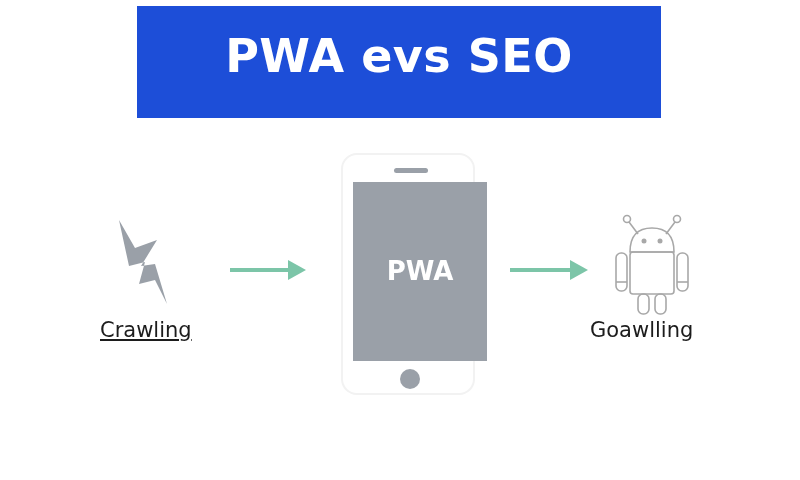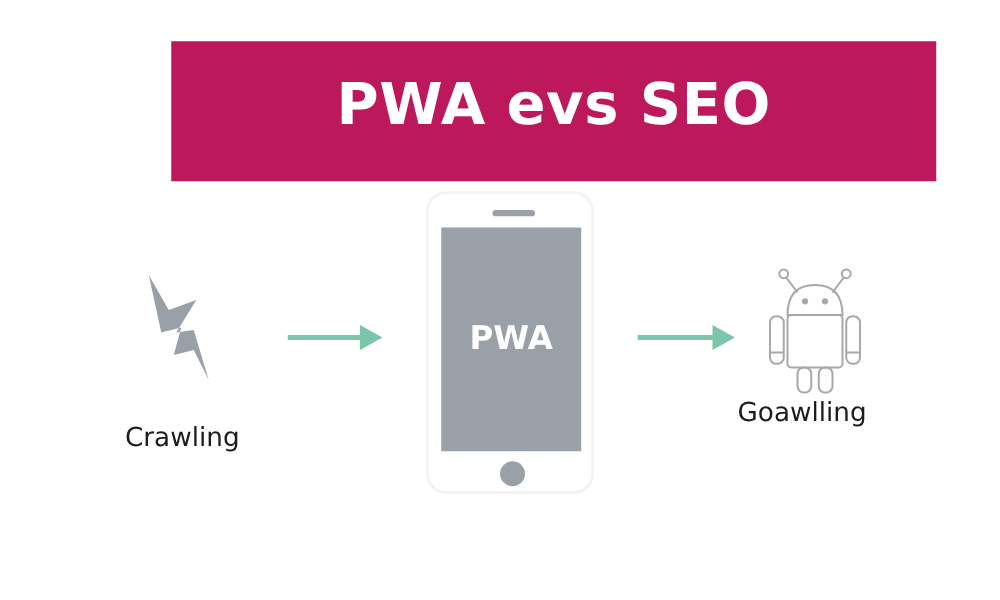--- a/index.html
+++ b/index.html
@@ -1,37 +1,37 @@
 <!DOCTYPE html>
 <html><head>
 <meta charset="utf-8">
 <style>
   html, body { margin: 0; padding: 0; }
   body {
     width: 800px; height: 480px; background: #ffffff; position: relative; overflow: hidden;
     font-family: "DejaVu Sans", "Liberation Sans", sans-serif;
   }
   .title-banner {
-    position: absolute; left: 137px; top: 33px; width: 612px; height: 112px;
-    background: #be185d; display: flex; align-items: center; justify-content: center;
+    position: absolute; left: 137px; top: 6px; width: 524px; height: 112px;
+    background: #1d4ed8; display: flex; align-items: center; justify-content: center;
   }
   .title-text {
     color: #ffffff; font-size: 46px; font-weight: bold; letter-spacing: 0.5px;
     margin-top: -12px;
   }
   .phone {
     position: absolute; left: 341px; top: 153px; width: 134px; height: 242px;
     border: 2px solid #f2f2f2; border-radius: 16px; box-sizing: border-box; background: #fff;
   }
   .phone-speaker {
     position: absolute; left: 51px; top: 13px; width: 34px; height: 5px;
     background: #9aa0a8; border-radius: 3px;
   }
   .phone-screen {
-    position: absolute; left: 10px; top: 27px; width: 112px; height: 179px;
+    position: absolute; left: 10px; top: 27px; width: 134px; height: 179px;
     background: #9aa0a8; display: flex; align-items: center; justify-content: center;
   }
   .phone-screen-label { color: #ffffff; font-size: 26px; font-weight: bold; margin-top: -2px; }
   .phone-home {
     position: absolute; left: 57px; top: 214px; width: 20px; height: 20px;
     background: #9aa0a8; border-radius: 50%;
   }
   .icon { position: absolute; }
   .label { position: absolute; font-size: 21px; color: #1c1c1c; }
   .arrow { position: absolute; }
@@ -39,21 +39,21 @@
 </head>
 <body>
 
 <div class="title-banner">
   <span class="title-text">PWA evs SEO</span>
 </div>
 
 <svg class="icon" style="left:115px; top:218px;" width="60" height="90" viewBox="0 0 60 90">
   <polygon points="4,2 20,30 42,22 26,48 40,46 52,86 40,62 24,66 30,44 14,48" fill="#9aa0a8"></polygon>
 </svg>
-<span class="label" style="left:100px; top:338px;">Crawling</span>
+<span class="label" style="left:100px; top:318px;text-decoration:underline;">Crawling</span>
 
 <svg class="arrow" style="left:230px; top:258px;" width="80" height="24" viewBox="0 0 80 24">
   <rect x="0" y="10" width="60" height="4" fill="#7cc5a8"></rect>
   <polygon points="58,2 76,12 58,22" fill="#7cc5a8"></polygon>
 </svg>
 
 <div class="phone">
   <div class="phone-speaker"></div>
   <div class="phone-screen">
     <span class="phone-screen-label">PWA</span>

